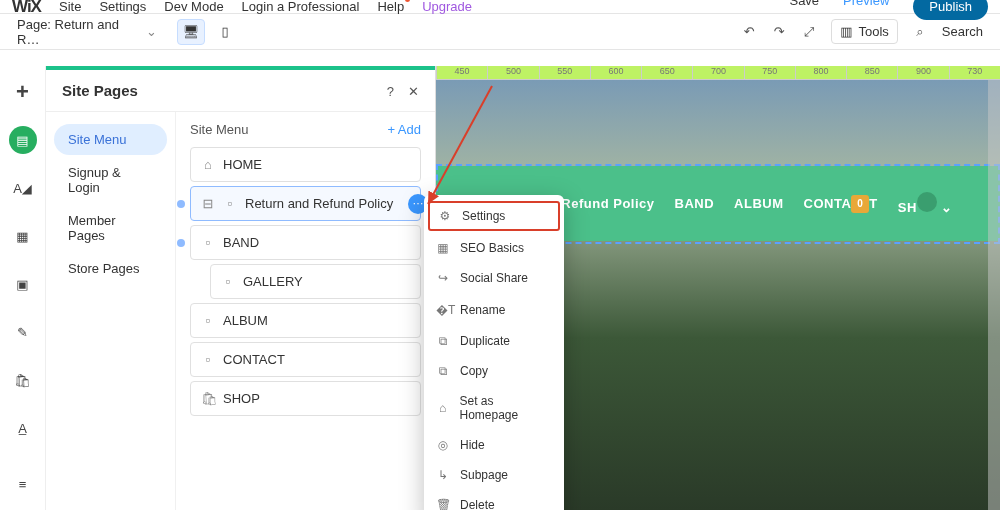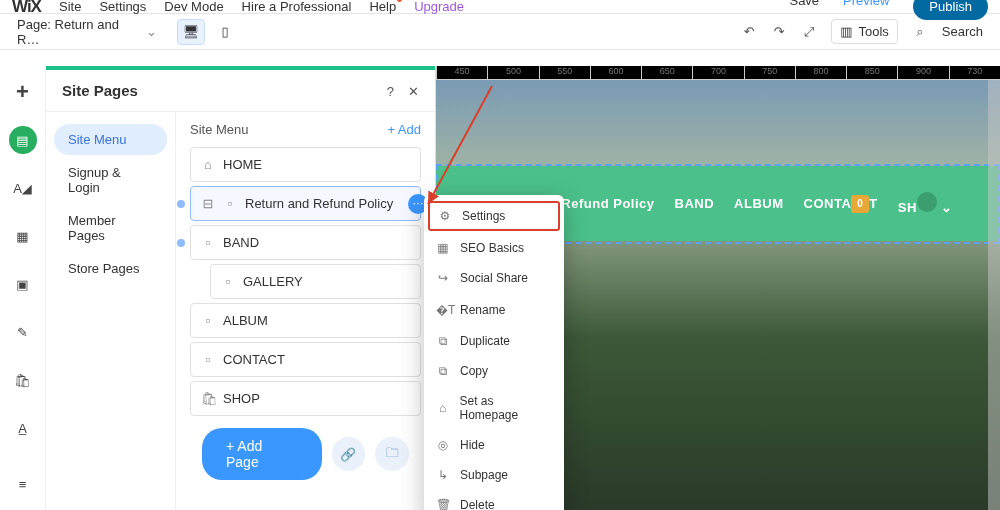--- a/index.html
+++ b/index.html
@@ -43,21 +43,21 @@
 .pitem.selected{border:1px solid #8fbbff;background:#f5f9ff}
 .pitem.sub{margin-left:20px}
 .p-ico{color:#888;width:14px;text-align:center}
 .p-label{font-size:13px}
 .p-actions{position:absolute;right:-8px;width:20px;height:20px;border-radius:50%;background:#3a97ff;color:#fff;display:flex;align-items:center;justify-content:center;font-size:11px}
 .drop-dot{width:8px;height:8px;border-radius:50%;background:#8fbbff;position:absolute;left:-14px}
 .panel-footer{padding:12px;display:flex;align-items:center;justify-content:center;gap:10px}
 .add-page{background:#3a97ff;color:#fff;padding:10px 24px;border-radius:20px;font-size:14px}
 .round-btn{width:34px;height:34px;border-radius:50%;background:#eaf1fb;display:flex;align-items:center;justify-content:center;color:#5a8ad6}
 .canvas{position:absolute;left:436px;top:66px;right:0;bottom:0;background:#5a7050;overflow:hidden}
-.ruler{position:absolute;top:0;left:0;right:0;height:14px;background:#000000;border-bottom:1px solid #ccc;font-size:9px;color:#777;display:flex}
+.ruler{position:absolute;top:0;left:0;right:0;height:14px;background:#bef264;border-bottom:1px solid #ccc;font-size:9px;color:#777;display:flex}
 .ruler span{flex:1;text-align:center;border-left:1px solid #ccc}
 .landscape{position:absolute;top:14px;left:0;right:0;bottom:0;background:linear-gradient(180deg,#7a9bb5 0%,#a8b8a0 25%,#3c5838 60%,#2a3a28 100%)}
 .sitehead{position:absolute;top:100px;left:0;right:0;height:75px;background:#4bc08a;display:flex;align-items:center;justify-content:center;gap:20px;color:#fff;font-weight:bold;font-size:13px}
 .nav-link{letter-spacing:0.5px}
 .nav-link.current{color:#fff;font-weight:bold}
 .cart-badge{background:#e8a838;width:18px;height:18px;border-radius:3px;display:inline-flex;align-items:center;justify-content:center;font-size:10px}
 .avatar{width:20px;height:20px;border-radius:50%;background:#3a9e6f;display:inline-block}
 .sel-border{position:absolute;top:98px;left:0;right:0;height:80px;border:2px dashed #5aa0ff;pointer-events:none}
 .r-handle{position:absolute;right:0;top:14px;bottom:0;width:12px;background:rgba(200,200,200,.5)}
 .context-menu{position:absolute;left:424px;top:195px;width:140px;background:#fff;border-radius:6px;box-shadow:0 6px 24px rgba(0,0,0,.25);padding:4px 0;z-index:50}
@@ -67,21 +67,21 @@
 .arrow-line{position:absolute;z-index:60;pointer-events:none}
 </style>
 </head>
 <body>
 
 <div class="topbar">
   <span class="logo">WiX</span>
   <span class="menu-item">Site</span>
   <span class="menu-item">Settings</span>
   <span class="menu-item">Dev Mode</span>
-  <span class="menu-item">Hire a Professional</span>
+  <span class="menu-item">Login a Professional</span>
   <span class="menu-item"><span>Help</span><span class="help-dot"></span></span>
   <span class="menu-item upgrade">Upgrade</span>
   <div class="top-right">
     <span class="menu-item">Save</span>
     <span class="preview">Preview</span>
     <span class="publish">Publish</span>
   </div>
 </div>
 
 <div class="secondbar">
@@ -165,25 +165,20 @@
             <span class="p-label">ALBUM</span>
           </div>
         <div class="pitem">
             <span class="p-ico">▫</span>
             <span class="p-label">CONTACT</span>
           </div>
         <div class="pitem">
             <span class="p-ico">🛍</span>
             <span class="p-label">SHOP</span>
           </div>
-      </div>
-      <div class="panel-footer">
-        <div class="add-page">+ Add Page</div>
-        <div class="round-btn">🔗</div>
-        <div class="round-btn">🗀</div>
       </div>
     </div>
   </div>
 </div>
 
 <div class="canvas">
   <div class="ruler">
     <span>450</span>
       <span>500</span>
       <span>550</span>

